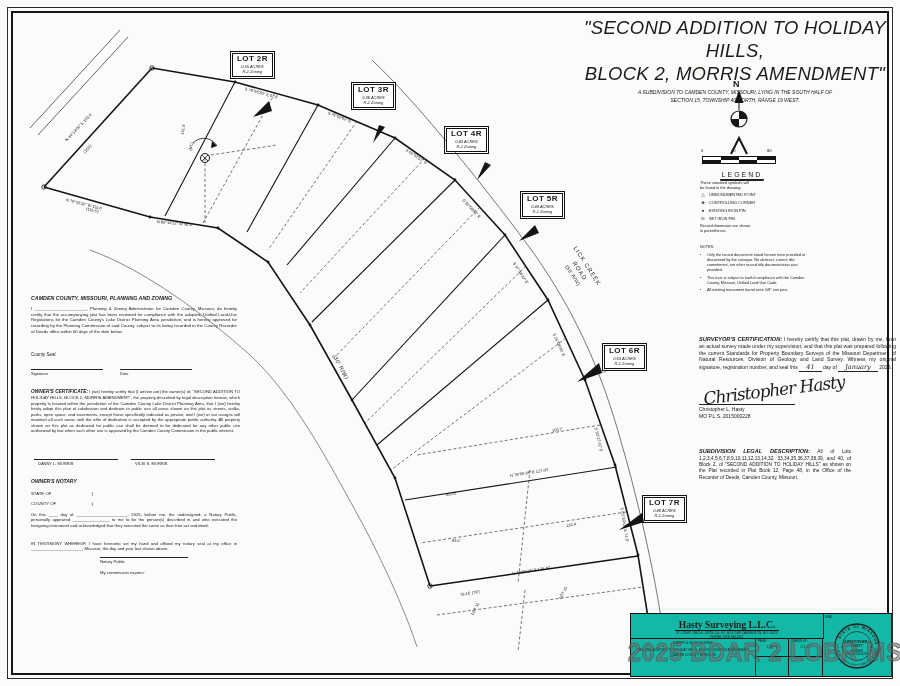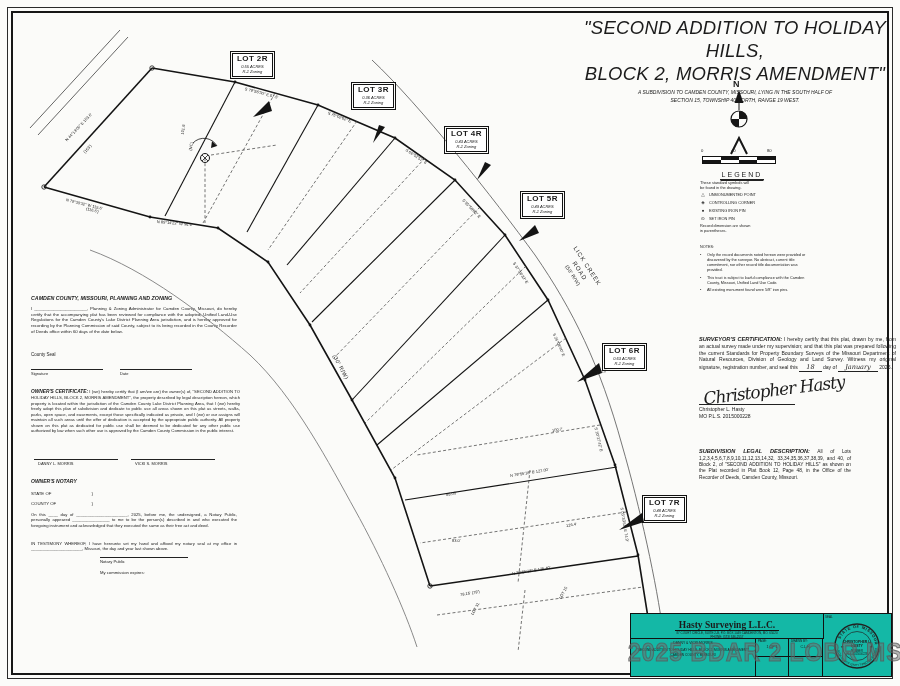--- a/index.html
+++ b/index.html
@@ -192,21 +192,21 @@
     </div>
     <div class="note-item">
       <span class="bullet">•</span>
       <span>All existing monument found were 5/8" iron pins.</span>
     </div>
   </div>
 
   <div class="surv">
     <span class="h-ital">SURVEYOR'S CERTIFICATION:</span>
     <span>I hereby certify that this plat, drawn by me, from an actual survey made under my supervision; and that this plat was prepared following the current Standards for Property Boundary Surveys of the Missouri Department of Natural Resources, Division of Geology and Land Survey. Witness my original signature, registration number, and seal this</span>
-    <span class="hand">18</span>
+    <span class="hand">41</span>
     <span>day of</span>
     <span class="hand">January</span>
     <span>2025.</span>
   </div>
   <div class="sig">Christopher Hasty</div>
   <div class="sig-line uline"></div>
   <div class="sig-name">Christopher L. Hasty</div>
   <div class="sig-reg">MO P.L.S. 2015000228</div>
 
   <div class="legal">

